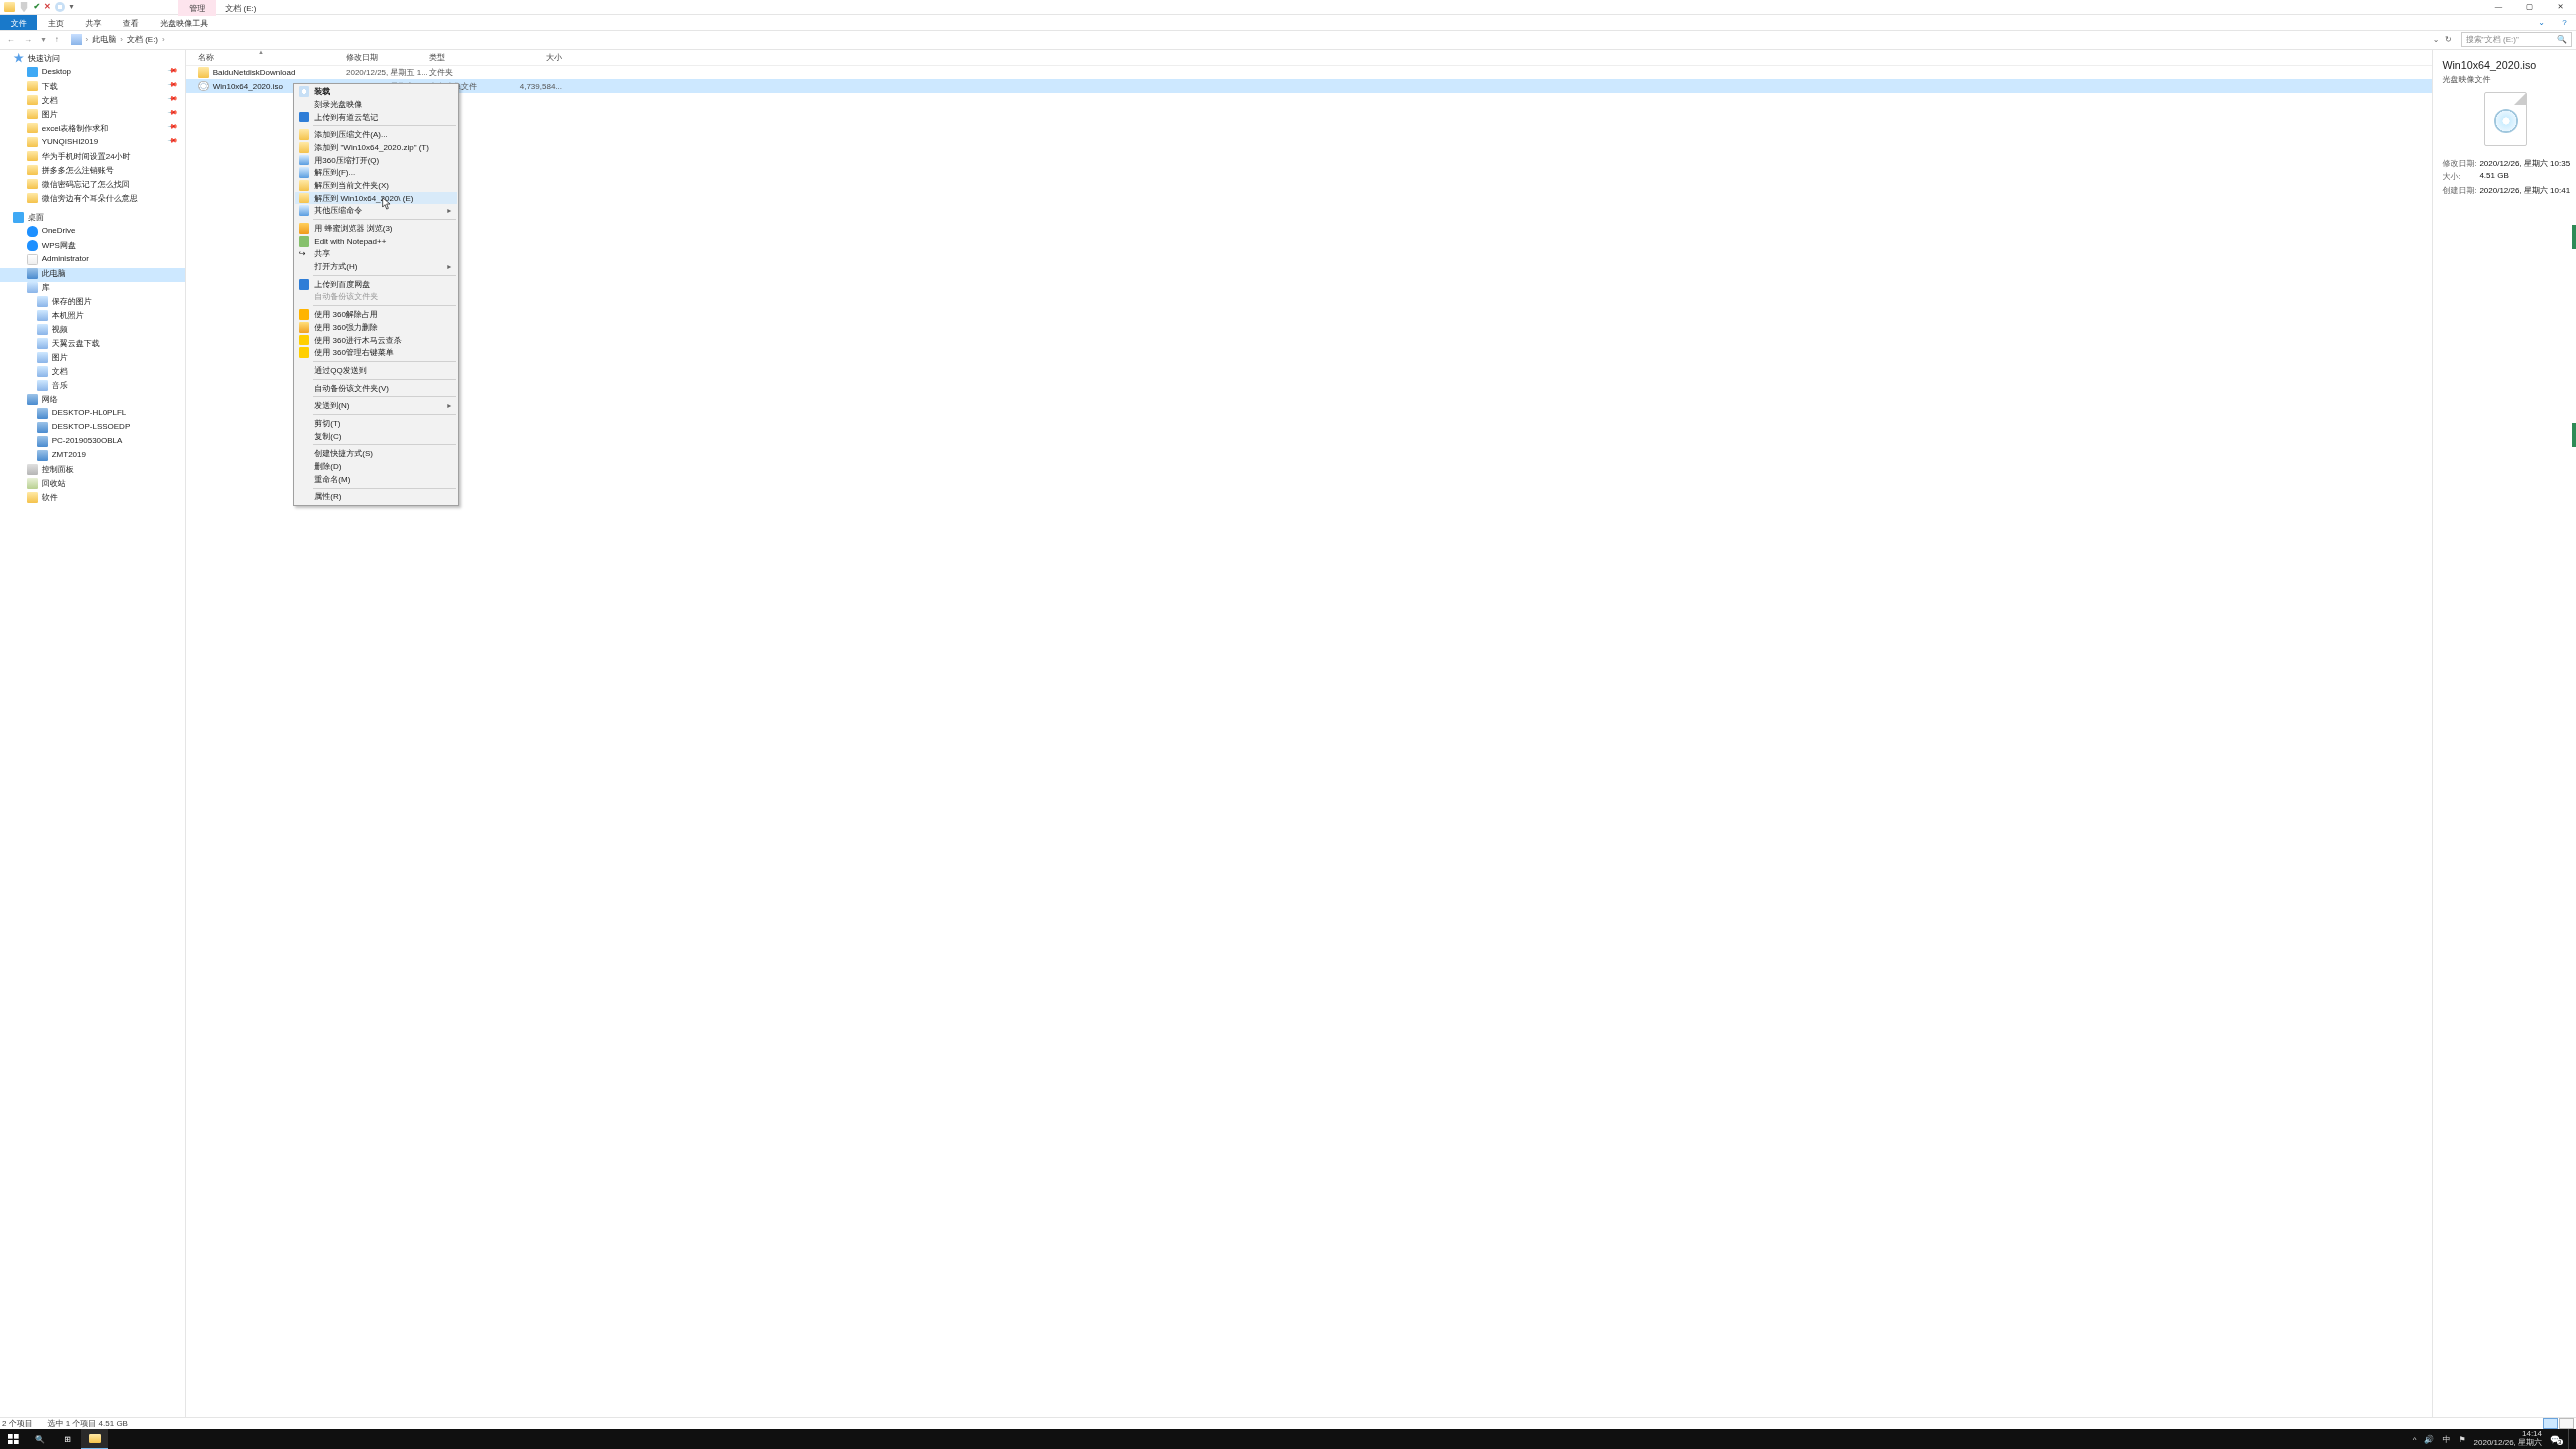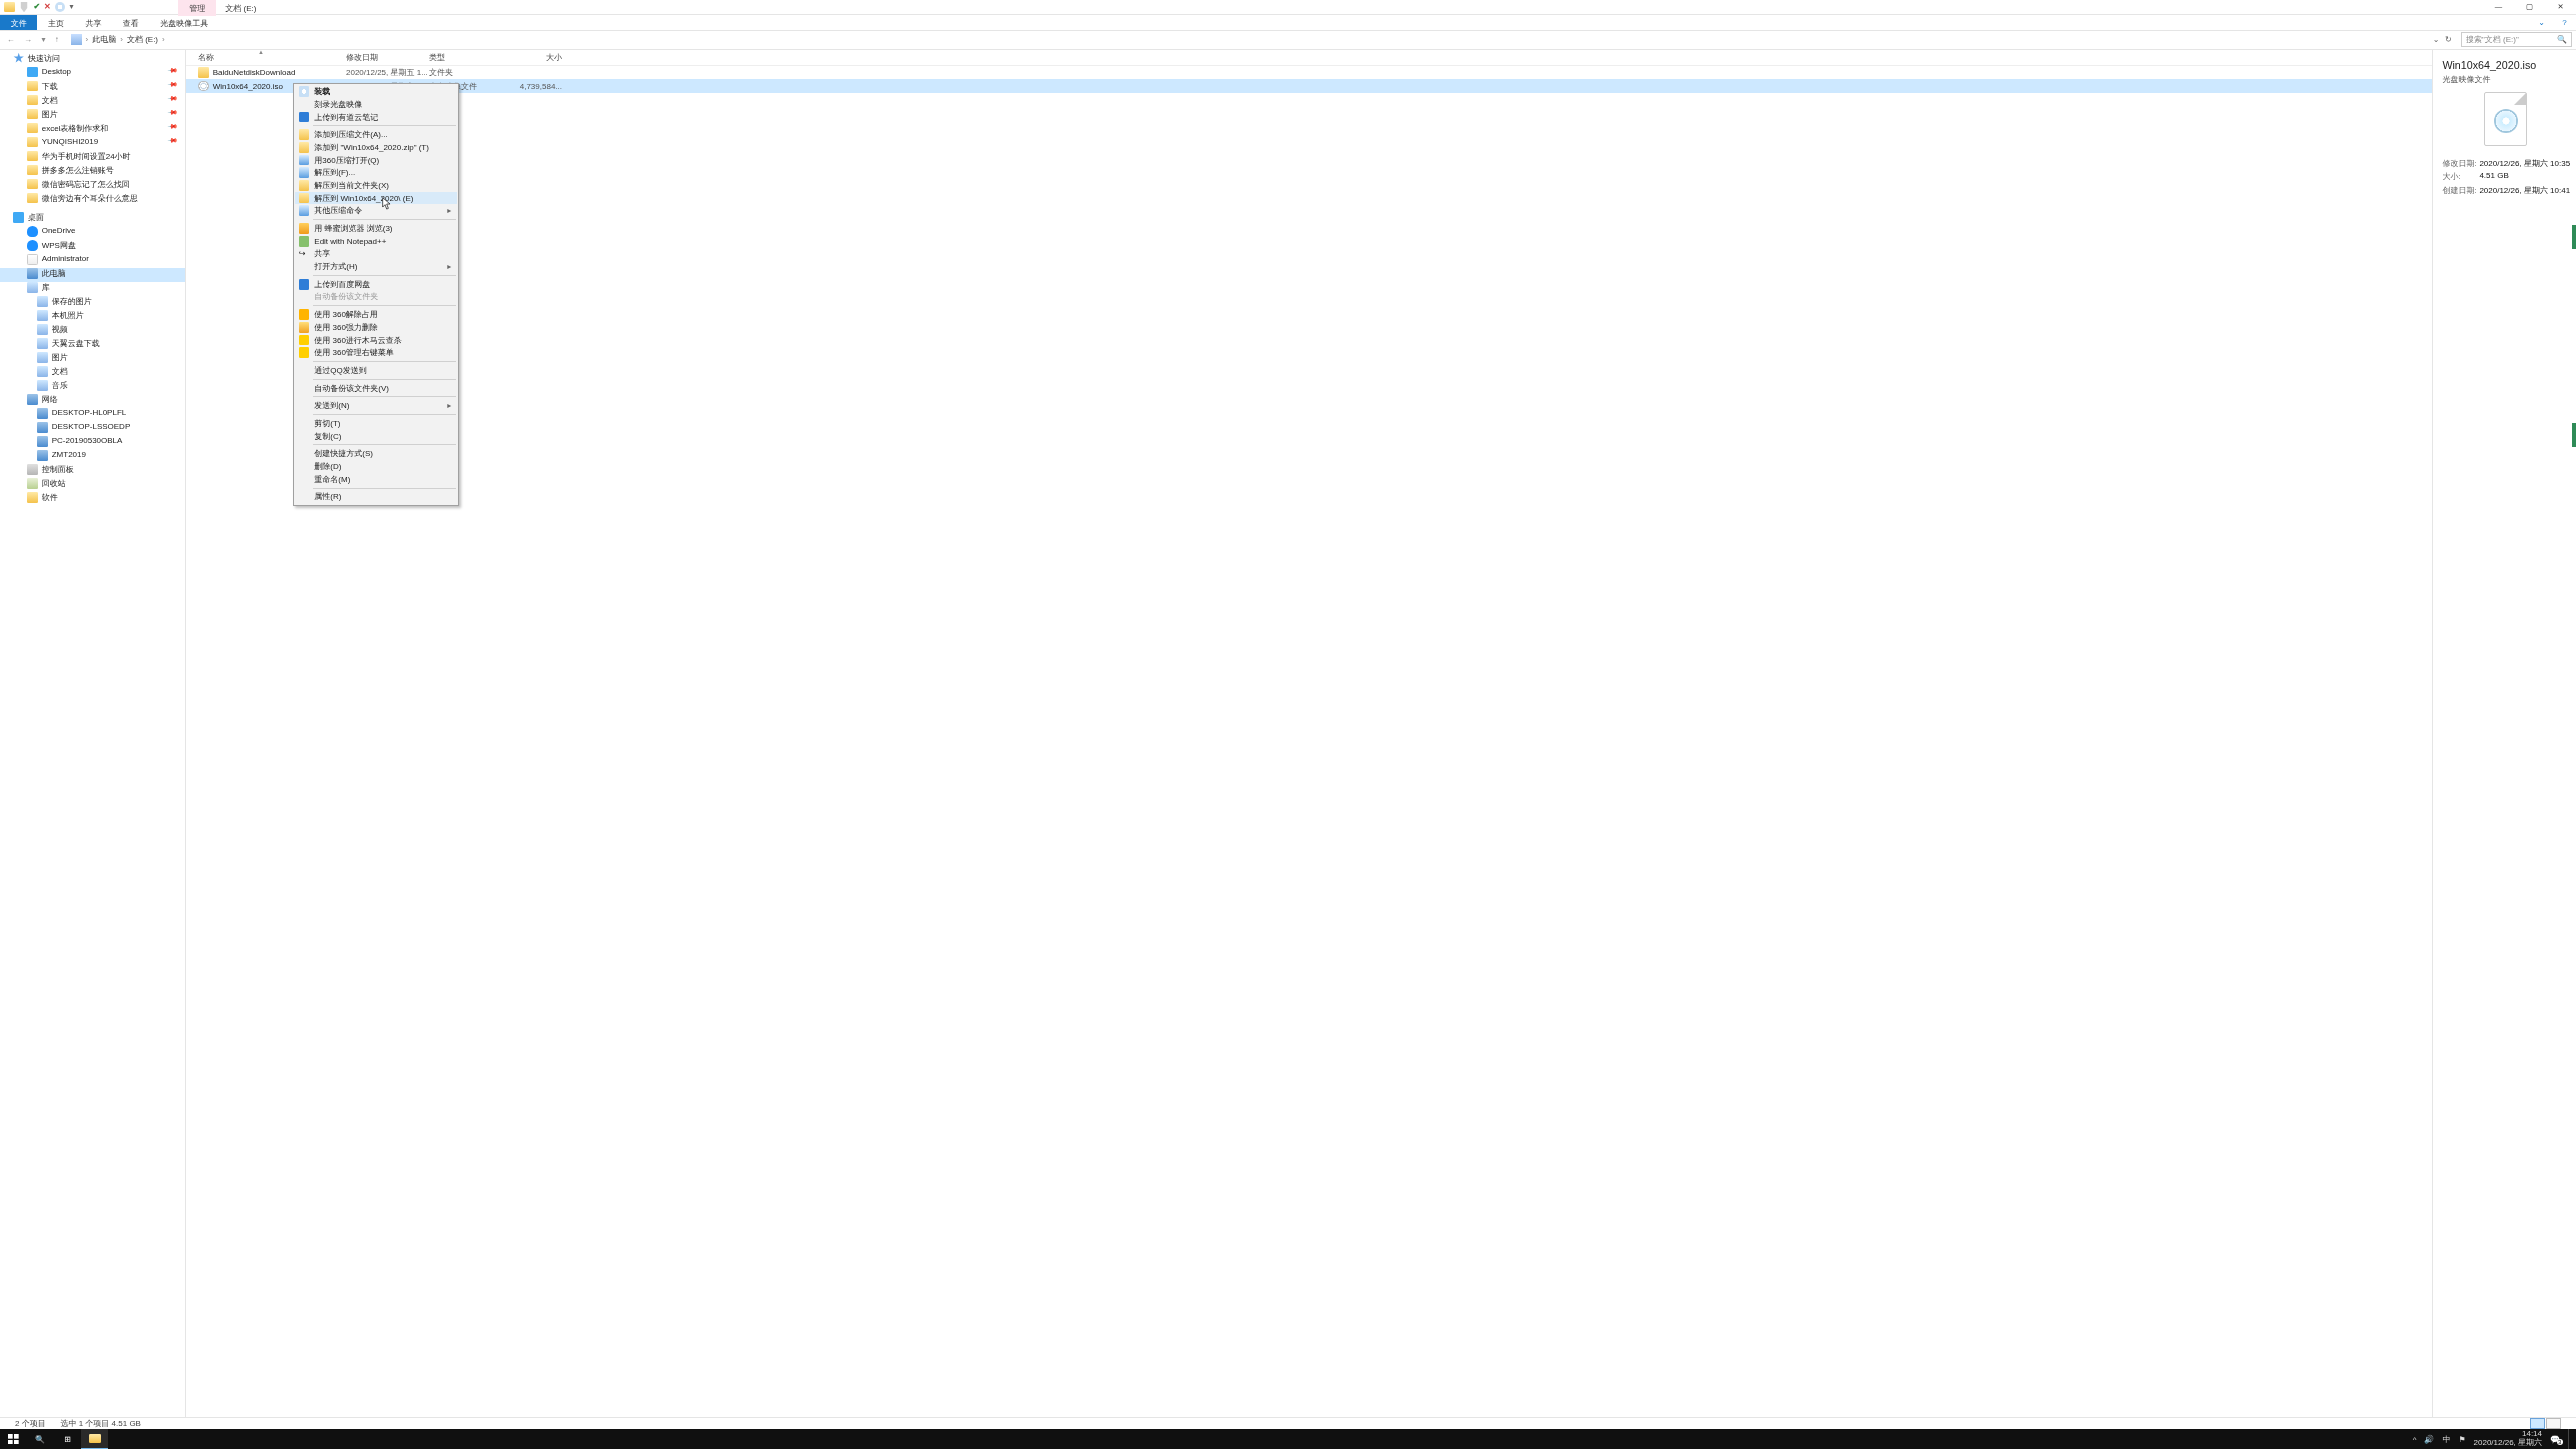--- a/index.html
+++ b/index.html
@@ -104,21 +104,21 @@
 .mico.share{background:none;}
 .mico.bd{background:#2e7dd7;border-radius:50%;}
 .mico.sec{background:#ffb400;}
 .mico.sec2{background:linear-gradient(#ffde7a,#f0a020);}
 .mico.sec3{background:#ffcf00;border-radius:50%;}
 .mico.sec4{background:#ffcf00;border-radius:50%;}
 .cursor-arrow { position:fixed; left:382px; top:197px; width:9.4px; height:13.4px; z-index:300; pointer-events:none; }
 .cursor-arrow svg { width:100%; height:100%; }
 
 
-.status { position:absolute; left:0; right:0; bottom:20px; height:12px; display:flex; align-items:center; padding:0 15px; gap:14.8px; color:#444; border-top:0.7px solid #e5e5e5; font-size:8px; }
+.status { position:absolute; left:0; right:0; bottom:20px; height:12px; display:flex; align-items:center; padding:0 2px; gap:14.8px; color:#444; border-top:0.7px solid #e5e5e5; font-size:8px; }
 .status .view-toggles { margin-left:auto; display:flex; gap:1.3px; }
 .status .vt { width:14.8px; height:10.7px; border:0.7px solid #bbb; background:#f7f7f7; }
 .status .vt.active { background:#cde8ff; border-color:#6aa2da; }
 
 
 .taskbar { position:absolute; left:0; right:0; bottom:0; height:20px; background:#101010; display:flex; align-items:center; color:#fff; }
 .tb-btn { width:27px; height:20px; display:flex; align-items:center; justify-content:center; }
 .tb-btn.active { background:#2a2a2a; border-bottom:1.3px solid #76b9ed; }
 .tb-btn.start svg{width:10.7px;height:10.7px;}
 .tb-tray { margin-left:auto; display:flex; align-items:center; gap:8px; padding-right:4px; font-size:7.4px; color:#ddd; }

